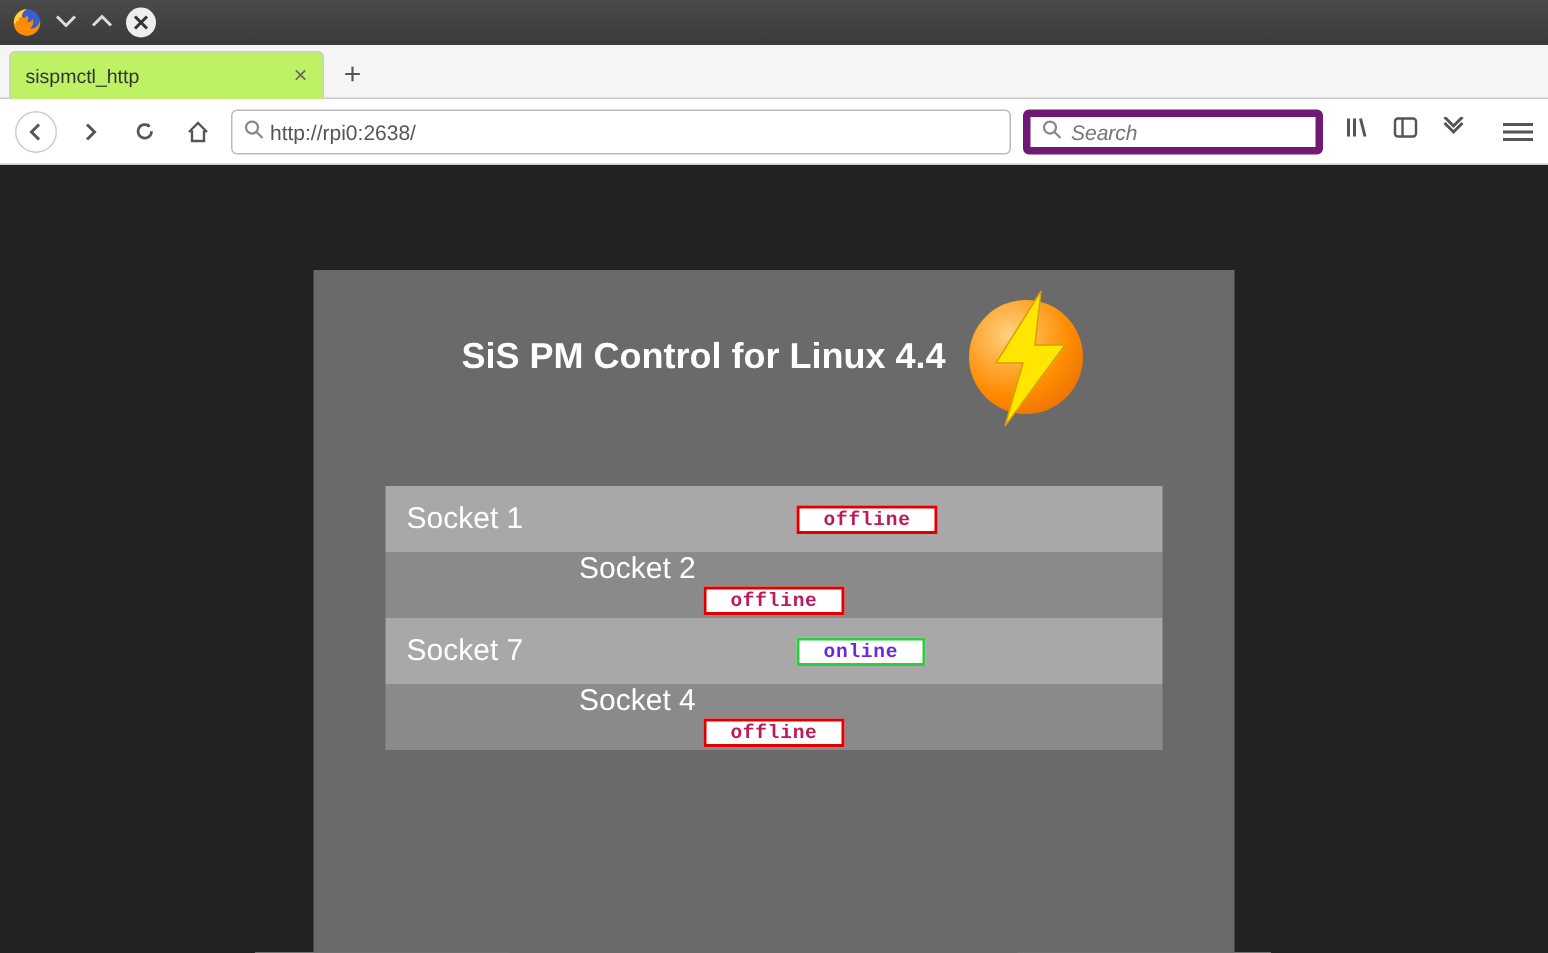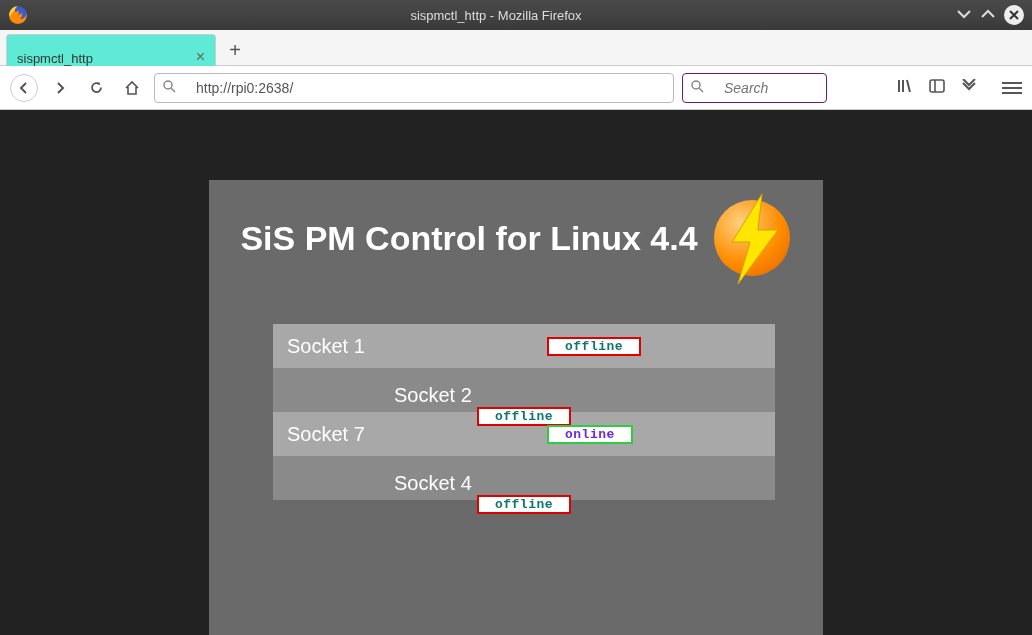--- a/index.html
+++ b/index.html
@@ -8,69 +8,68 @@
 
 .titlebar { height: 30px; background: linear-gradient(#4a4a4a, #3a3a3a); display: flex; align-items: center; color: #ddd; font-size: 13px; padding: 0 8px; }
 .titlebar .ff-icon { width: 20px; height: 20px; margin-right: 8px; position: relative; }
 .titlebar .title { flex: 1; text-align: center; }
 .titlebar .win-controls { display: flex; gap: 8px; align-items: center; }
 .titlebar .win-controls span { cursor: pointer; }
 .titlebar .close { width: 20px; height: 20px; border-radius: 50%; background: #eee; color: #333; display: flex; align-items: center; justify-content: center; font-weight: bold; font-size: 14px; }
 
 
 .tabstrip { height: 36px; background: #f5f5f5; border-bottom: 1px solid #ccc; display: flex; align-items: flex-end; }
-.tab { height: 32px; min-width: 210px; background: #5eead4; border: 1px solid #ccc; border-bottom: none; border-radius: 4px 4px 0 0; display: flex; align-items: flex-end; padding: 0 10px; font-size: 13px; color: #333; margin-left: 6px; position: relative; top: 1px; }
+.tab { height: 32px; min-width: 210px; background: #bef264; border: 1px solid #ccc; border-bottom: none; border-radius: 4px 4px 0 0; display: flex; align-items: center; padding: 0 10px; font-size: 13px; color: #333; margin-left: 6px; position: relative; top: 1px; }
 .tab .tab-title { flex: 1; }
 .tab .tab-close { color: #666; font-size: 16px; cursor: pointer; }
 .newtab { width: 30px; height: 30px; display: flex; align-items: center; justify-content: center; font-size: 20px; color: #555; cursor: pointer; margin-left: 4px; }
 
 
 .navbar { height: 44px; background: #fff; border-bottom: 1px solid #ccc; display: flex; align-items: center; padding: 0 10px; gap: 8px; }
 .nav-btn { width: 28px; height: 28px; border: 1px solid #ccc; border-radius: 50%; display: flex; align-items: center; justify-content: center; color: #555; font-size: 14px; cursor: pointer; background: #fff; }
 .nav-btn.flat { border: none; }
-.urlbar { flex: 1; max-width: 520px; height: 30px; border: 1px solid #bbb; border-radius: 4px; display: flex; align-items: center; padding: 0 8px; gap: 20px; font-size: 14px; color: #333; }
+.urlbar { flex: 1; max-width: 520px; height: 30px; border: 1px solid #bbb; border-radius: 4px; display: flex; align-items: center; padding: 0 8px; gap: 4px; font-size: 14px; color: #333; }
 .urlbar .search-icon { color: #888; font-size: 13px; }
 .urlbar input { border: none; outline: none; flex: 1; font-size: 14px; color: #555; background: transparent; }
-.searchbar { width: 145px; height: 30px; border: 1px solid #701a75; border-radius: 4px; display: flex; align-items: center; padding: 0 8px; gap: 20px; font-size: 14px; }
+.searchbar { width: 200px; height: 30px; border: 5px solid #701a75; border-radius: 4px; display: flex; align-items: center; padding: 0 8px; gap: 6px; font-size: 14px; }
 .searchbar input { border: none; outline: none; flex: 1; font-size: 14px; font-style: italic; color: #888; background: transparent; }
 .tool-icons { display: flex; gap: 14px; align-items: center; color: #555; font-size: 16px; margin-left: auto; }
 .tool-icons span { cursor: pointer; }
 .hamburger { width: 20px; display: flex; flex-direction: column; gap: 3px; cursor: pointer; }
 .hamburger div { height: 2px; background: #555; }
 
 
 .viewport { height: calc(635px - 30px - 36px - 44px); background: #222; display: flex; justify-content: center; padding-top: 70px; }
 .panel { width: 614px; background: #6a6a6a; padding: 0; }
 .panel-header { display: flex; align-items: center; justify-content: center; gap: 14px; padding: 18px 20px 30px 20px; }
-.panel-header h1 { color: #fff; font-size: 34px; font-weight: bold; font-family: Arial, sans-serif; }
+.panel-header h1 { color: #fff; font-size: 24px; font-weight: bold; font-family: Arial, sans-serif; }
 .bolt-icon { width: 80px; height: 80px; position: relative; }
 .bolt-icon .orb { width: 76px; height: 76px; border-radius: 50%; background: radial-gradient(circle at 35% 30%, #ffd080, #ff8c00 55%, #e06000); position: absolute; top: 2px; left: 2px; }
 .bolt-icon svg { position: absolute; top: -4px; left: 8px; }
 
 .socket-list { padding: 16px 48px 26px 48px; }
-.socket-row { height: 44px; display: flex; align-items: center; padding: 16px 14px; font-size: 20px; color: #fff; font-family: Arial, sans-serif; margin-left: 16px; }
+.socket-row { height: 44px; display: flex; align-items: center; padding: 0 14px; font-size: 20px; color: #fff; font-family: Arial, sans-serif; }
 .socket-row.alt0 { background: #a8a8a8; }
 .socket-row.alt1 { background: #8a8a8a; flex-direction: column; }
 .socket-label { width: 260px; }
 .status-badge { border: 2px solid; padding: 0px 16px; font-family: "Courier New", monospace; font-size: 13px; font-weight: bold; background: #fff; letter-spacing: 0.5px; }
-.status-badge.offline { color: #0f766e; border-color: #e00000; text-align: right; }
+.status-badge.offline { color: #be185d; border-color: #e00000; text-align: right; }
 .status-badge.online  { color: #6d28d9; border-color: #2ecc40; }
 </style>
 </head>
 <body>
 
 <div class="titlebar">
   <span class="ff-icon">
     <svg viewBox="0 0 100 100" width="20" height="20">
       <circle cx="50" cy="50" r="44" fill="#3a5fcd"></circle>
       <path d="M50 6 C22 6 6 30 6 52 C6 78 28 94 50 94 C78 94 94 72 94 50 C94 48 94 46 93 44 C90 62 76 72 60 70 C70 62 74 48 68 38 C66 46 58 50 50 48 C56 42 56 32 50 26 C48 34 40 36 34 32 C30 22 40 10 50 6 Z" fill="#ff8c00"></path>
       <path d="M50 6 C40 10 30 22 34 32 C26 30 20 38 22 46 C14 42 10 50 14 58 C10 54 6 52 6 52 C6 30 22 6 50 6 Z" fill="#ffcf40"></path>
     </svg>
   </span>
-  <span class="title">sispmctl_http - Mozilla Firefox</span>
   <div class="win-controls">
     <span>
       <svg width="16" height="16" viewBox="0 0 16 16">
           <path d="M2 5 L8 11 L14 5" stroke="#ddd" stroke-width="2" fill="none"></path>
         </svg>
     </span>
     <span>
       <svg width="16" height="16" viewBox="0 0 16 16">
           <path d="M2 11 L8 5 L14 11" stroke="#ddd" stroke-width="2" fill="none"></path>
         </svg>

